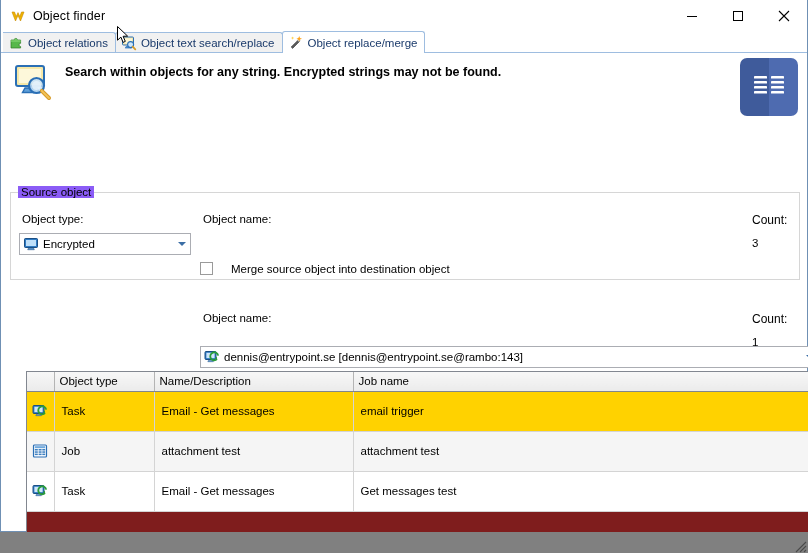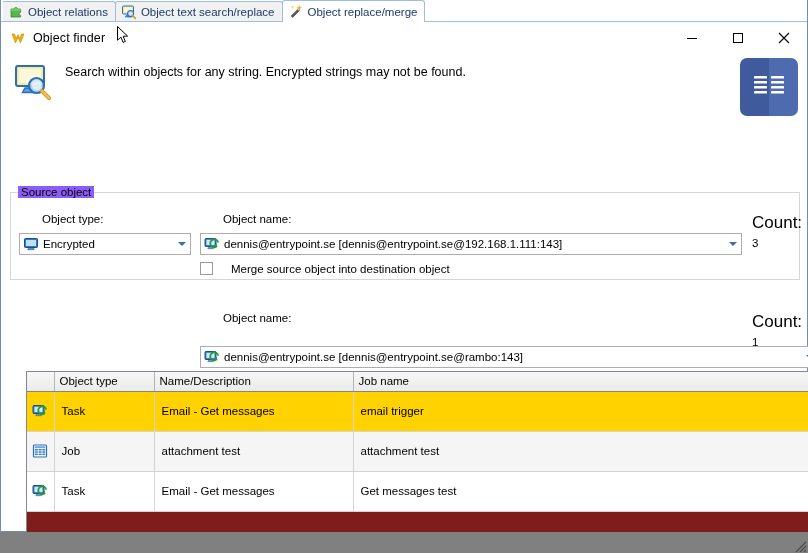--- a/index.html
+++ b/index.html
@@ -117,20 +117,21 @@
     flex: 1;
     background: #ffffff;
     position: relative;
     padding: 0;
   }
 
   
   #banner {
     position: relative;
     height: 68px;
+    font-weight: bold;
   }
   #banner-icon {
     position: absolute;
     left: 12px; top: 8px;
     width: 40px; height: 40px;
   }
   #banner-text {
     position: absolute;
     left: 64px; top: 12px;
     font-size: 12.5px;
@@ -164,21 +165,20 @@
     white-space: nowrap;
   }
   #group-source { left: 9px; top: 139px; width: 790px; height: 88px; }
   #group-dest   { left: 9px; top: 243px; width: 790px; height: 65px; }
 
   .fieldlabel {
     position: absolute;
     font-size: 11.5px;
     color: #000;
     white-space: nowrap;
-    margin-left: 20px;
   }
 
   
   .combo {
     position: absolute;
     height: 22px;
     background: #ffffff;
     border: 1px solid #abadb3;
     display: flex;
     align-items: center;
@@ -216,21 +216,21 @@
   }
   .checkbox {
     width: 13px; height: 13px;
     border: 1px solid #9a9a9a;
     background: #ffffff;
     flex: 0 0 13px;
   }
 
   .countlabel {
     position: absolute;
-    font-size: 17px;
+    font-size: 12px;
     white-space: nowrap;
   }
   .countvalue {
     position: absolute;
     font-size: 11.5px;
     white-space: nowrap;
   }
 
   
   #grid {
@@ -326,20 +326,47 @@
     width: 12px; height: 19px;
     pointer-events: none;
     z-index: 50;
   }
 </style>
 </head>
 <body>
 
 <div id="window">
 
+  <div id="titlebar">
+    <span id="app-icon">
+      <svg width="16" height="16" viewBox="0 0 16 16">
+        <path d="M2 4 L5.5 13 L8 7.5 L10.5 13 L14 4 L11.5 4 L9.8 8.6 L8 4.6 L6.2 8.6 L4.5 4 Z" fill="#f0b400" stroke="#c88a00" stroke-width="0.6"></path>
+      </svg>
+    </span>
+    <span id="title-text">Object finder</span>
+
+    <div class="win-btns">
+      <div class="win-btn">
+        <svg width="12" height="12" viewBox="0 0 12 12">
+          <rect x="1" y="6" width="10" height="1" fill="#000"></rect>
+        </svg>
+      </div>
+      <div class="win-btn">
+        <svg width="12" height="12" viewBox="0 0 12 12">
+          <rect x="1.5" y="1.5" width="9" height="9" fill="none" stroke="#000" stroke-width="1"></rect>
+        </svg>
+      </div>
+      <div class="win-btn">
+        <svg width="12" height="12" viewBox="0 0 12 12">
+          <path d="M1 1 L11 11 M11 1 L1 11" stroke="#000" stroke-width="1.1" fill="none"></path>
+        </svg>
+      </div>
+    </div>
+  </div>
+
   <div id="tabstrip">
 
     <div class="tab first">
       <span class="ticon">
         <svg width="16" height="16" viewBox="0 0 16 16">
           <path d="M3 5 h3.2 a1.6 1.6 0 1 1 3.2 0 H12.6 v3.3 a1.6 1.6 0 1 0 0 3.2 v1.5 H3 Z" fill="#57b84b" stroke="#2f7a27" stroke-width="0.7"></path>
           <path d="M3 5 h3.2 a1.6 1.6 0 1 1 3.2 0 H12.6 v2 H3 Z" fill="#7fd16f" opacity="0.7"></path>
         </svg>
       </span>
       <span>Object relations</span>
@@ -361,47 +388,20 @@
     <div class="tab active">
       <span class="ticon">
         <svg width="16" height="16" viewBox="0 0 16 16">
           <path d="M3.2 13.6 L10 6.8 L11.4 8.2 L4.6 15 Z" transform="translate(0,-1.6)" fill="#5b5b5b" stroke="#2e2e2e" stroke-width="0.6"></path>
           <path d="M9.3 5.4 L10.7 4 L12.1 5.4 L10.7 6.8 Z" fill="#cfcfcf" stroke="#7a7a7a" stroke-width="0.5"></path>
           <path d="M11.2 1 L12 3 L14 3.8 L12 4.6 L11.2 6.6 L10.4 4.6 L8.4 3.8 L10.4 3 Z" fill="#ffa41b"></path>
           <path d="M4.6 1.4 L5.1 2.6 L6.3 3.1 L5.1 3.6 L4.6 4.8 L4.1 3.6 L2.9 3.1 L4.1 2.6 Z" fill="#ffd24d"></path>
         </svg>
       </span>
       <span>Object replace/merge</span>
-    </div>
-  </div>
-
-  <div id="titlebar">
-    <span id="app-icon">
-      <svg width="16" height="16" viewBox="0 0 16 16">
-        <path d="M2 4 L5.5 13 L8 7.5 L10.5 13 L14 4 L11.5 4 L9.8 8.6 L8 4.6 L6.2 8.6 L4.5 4 Z" fill="#f0b400" stroke="#c88a00" stroke-width="0.6"></path>
-      </svg>
-    </span>
-    <span id="title-text">Object finder</span>
-
-    <div class="win-btns">
-      <div class="win-btn">
-        <svg width="12" height="12" viewBox="0 0 12 12">
-          <rect x="1" y="6" width="10" height="1" fill="#000"></rect>
-        </svg>
-      </div>
-      <div class="win-btn">
-        <svg width="12" height="12" viewBox="0 0 12 12">
-          <rect x="1.5" y="1.5" width="9" height="9" fill="none" stroke="#000" stroke-width="1"></rect>
-        </svg>
-      </div>
-      <div class="win-btn">
-        <svg width="12" height="12" viewBox="0 0 12 12">
-          <path d="M1 1 L11 11 M11 1 L1 11" stroke="#000" stroke-width="1.1" fill="none"></path>
-        </svg>
-      </div>
     </div>
   </div>
 
   <div id="content">
 
     <div id="banner">
       <span id="banner-icon">
         <svg width="40" height="40" viewBox="0 0 40 40">
           <rect x="3" y="5" width="28" height="20" rx="2" fill="#f7e9a8" stroke="#2a6fb5" stroke-width="2"></rect>
           <rect x="6" y="8" width="22" height="14" fill="#fdf8da"></rect>
@@ -445,35 +445,20 @@
         </svg>
       </span>
       <span class="cbtext">Encrypted</span>
       <span class="cbarrow">
           <i></i>
         </span>
     </div>
 
     <span class="fieldlabel" style="left:202px; top:160px;">Object name:</span>
 
-    <div class="combo" style="left:199px; top:180px; width:542px;">
-      <span class="cbicon">
-        <svg width="16" height="16" viewBox="0 0 16 16">
-          <rect x="1" y="2.5" width="11" height="8" rx="1" fill="#2f7bc4" stroke="#1c4f84" stroke-width="1"></rect>
-          <rect x="2.4" y="3.8" width="8.2" height="5.3" fill="#cfe6fa"></rect>
-          <path d="M4.5 11.2 h4.2 l0.7 1.5 H3.8 Z" fill="#6fa8dc" stroke="#1c4f84" stroke-width="0.5"></path>
-          <path d="M14.2 6.6 a4 4 0 1 0 -1.2 3.6" fill="none" stroke="#2a9c3a" stroke-width="1.8"></path>
-          <path d="M10.6 9.2 l2.6 1.3 l-0.3 -2.8 Z" fill="#2a9c3a"></path>
-        </svg>
-      </span>
-      <span class="cbtext">dennis@entrypoint.se [dennis@entrypoint.se@192.168.1.111:143]</span>
-      <span class="cbarrow">
-          <i></i>
-        </span>
-    </div>
 
     <div class="checkrow" style="left:199px; top:209px;">
       <span class="checkbox"></span>
       <span>Merge source object into destination object</span>
     </div>
 
     <span class="countlabel" style="left:751px; top:160px;">Count:</span>
     <span class="countvalue" style="left:751px; top:184px;">3</span>
 
 

